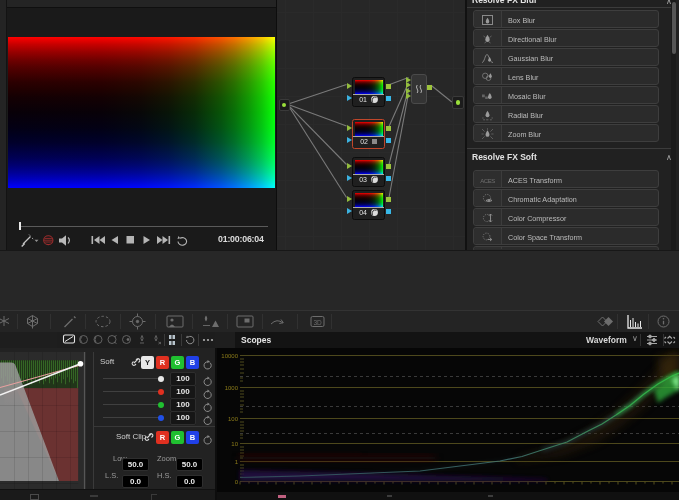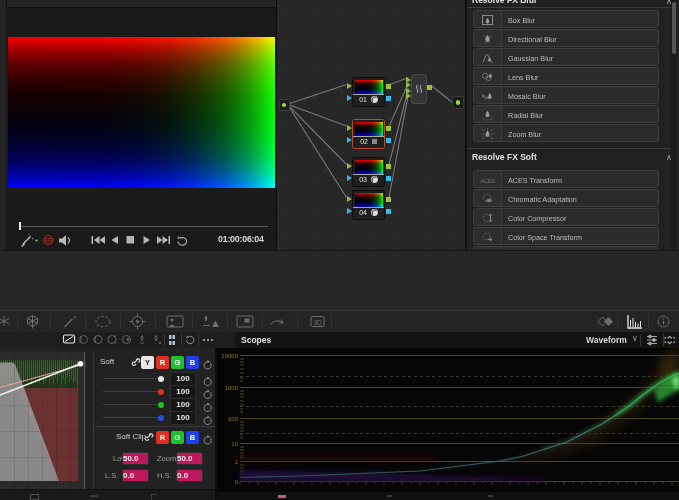--- a/index.html
+++ b/index.html
@@ -36,21 +36,21 @@
   .fxitem{position:absolute;left:6px;width:184px;height:16px;background:#2b2b2b;
      border:1px solid #3e3e3e;border-radius:3px;overflow:hidden;}
   .fxitem>span{position:absolute;left:34px;top:4.5px;font-size:7.2px;color:#bcbcbc;}
   .fxicon{position:absolute;left:0;top:0;width:27px;height:16px;background:#2e2e2e;
      border-right:1px solid #3c3c3c;border-radius:3px 0 0 3px;text-align:center;line-height:15px;}
   .fxicon svg{vertical-align:middle;margin-top:0.5px;}
   .slrow{position:absolute;left:100px;width:100px;height:11px;}
   .sltrack{position:absolute;left:3px;top:5px;width:60px;height:1px;background:#404040;}
   .slknob{position:absolute;left:58px;top:2.5px;width:6px;height:6px;border-radius:50%;}
   .slval{position:absolute;left:70px;top:-1px;width:24px;height:12px;background:#161616;border:1px solid #2e2e2e;border-radius:2px;color:#e8e8e8;font-size:8px;font-weight:bold;text-align:center;line-height:12px;}
-  .numbox{width:25px;height:11px;background:#be185d;border:1px solid #2e2e2e;border-radius:2px;color:#e8e8e8;font-size:8px;font-weight:bold;line-height:11px;}
+  .numbox{width:25px;height:11px;background:#000000;border:1px solid #2e2e2e;border-radius:2px;color:#e8e8e8;font-size:8px;font-weight:bold;text-align:center;line-height:11px;margin-top:6px;}
 </style>
 </head>
 <body>
 <svg width="0" height="0" style="position:absolute;">
   <defs>
     <g id="rst">
       <path d="M7.9 4.1 A 3.6 3.6 0 1 1 5.8 3.3" stroke="#8a8a8a" stroke-width="1" fill="none"></path>
       <path d="M5.6 1.4 L8.0 3.3 L5.2 4.6 Z" fill="#8a8a8a"></path>
     </g>
     <g id="byp">

